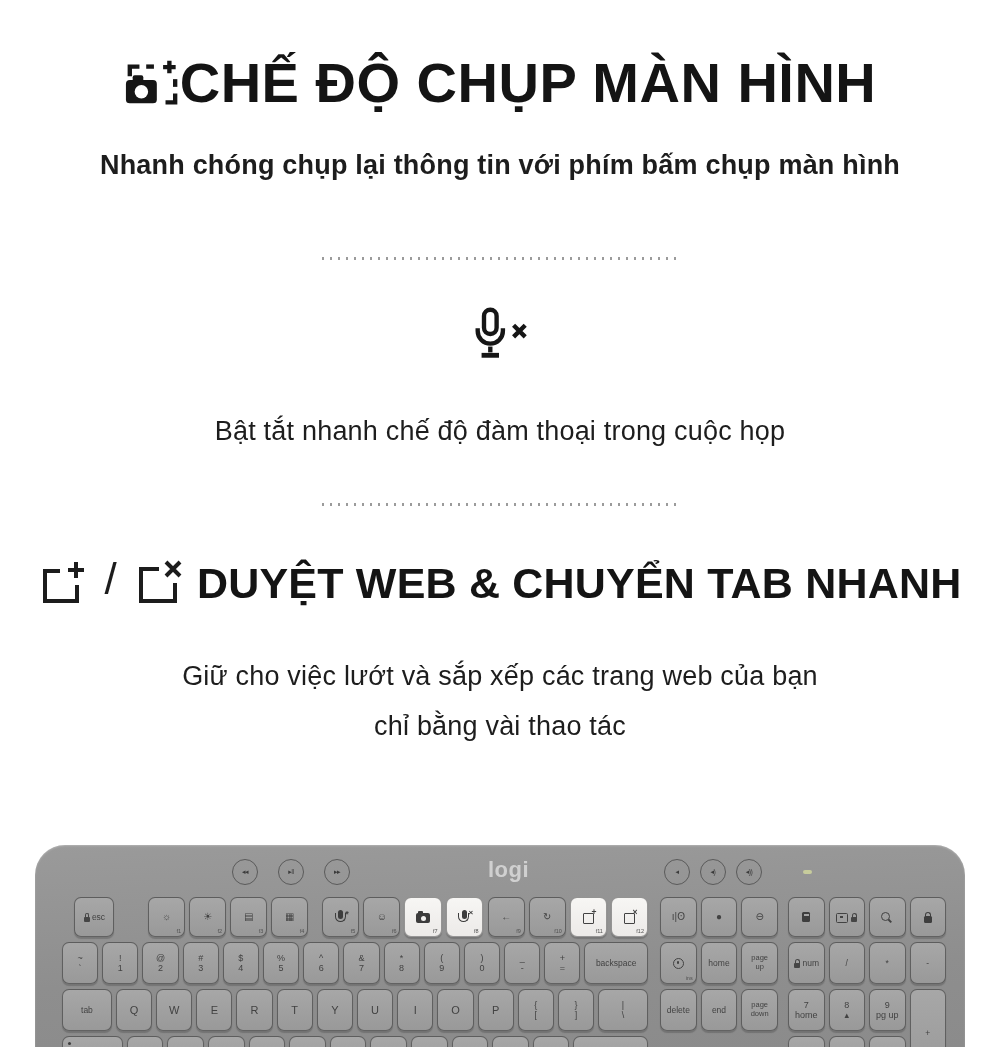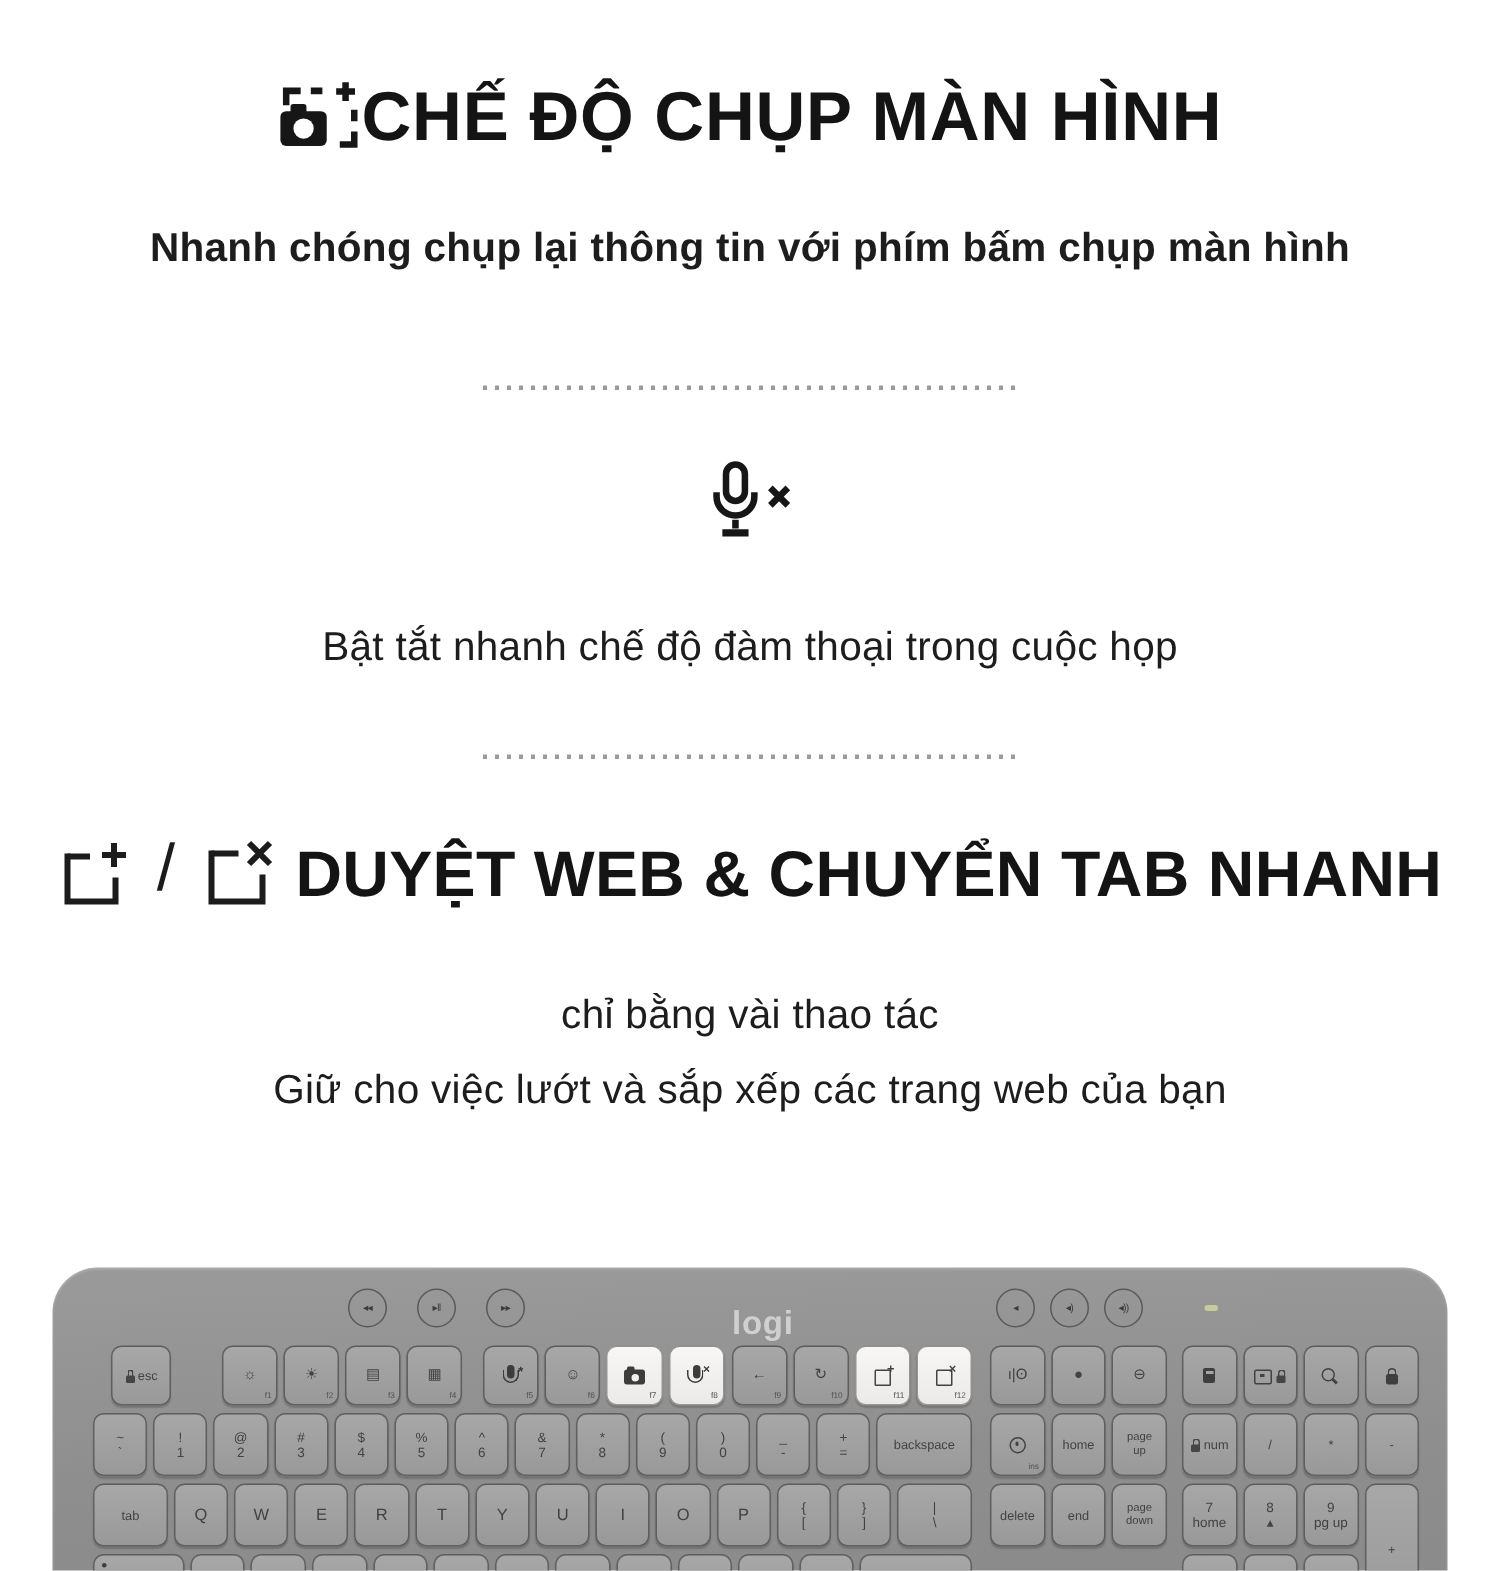--- a/index.html
+++ b/index.html
@@ -3,21 +3,21 @@
 <meta charset="utf-8">
 <style>
   html,body{margin:0;padding:0;}
   body{
     width:1000px;height:1047px;position:relative;overflow:hidden;
     background:#ffffff;font-family:"Liberation Sans","DejaVu Sans",sans-serif;
   }
   
   .sec-title{
     position:absolute;left:0;right:0;display:flex;align-items:center;justify-content:center;
-    color:#141414;font-weight:700;font-size:46px;letter-spacing:.5px;white-space:nowrap;
+    color:#141414;font-weight:700;font-size:56px;letter-spacing:.5px;white-space:nowrap;
   }
   .sec-title .ttl{font-weight:700;}
   .sec-sub{
     position:absolute;left:0;right:0;text-align:center;color:#1d1d1d;
     font-size:27px;font-weight:400;line-height:50px;letter-spacing:.2px;white-space:nowrap;
   }
   .dotted-divider{
     position:absolute;left:322px;width:356px;height:3px;
     background:repeating-linear-gradient(90deg,#9b9b9b 0 2.5px,transparent 2.5px 8px);
   }
@@ -30,21 +30,21 @@
   .h3{top:558px;font-size:43px;letter-spacing:.2px;gap:14px;}
   .sub3{top:651px;}
   .hicon{display:inline-flex;align-items:center;}
   .h3 .slash{font-size:44px;font-weight:300;color:#1c1c1c;margin:0 4px;transform:translateY(-4px);}
   
   .kb{
     position:absolute;top:845px;left:35px;width:930px;height:380px;border-radius:30px;
     background:linear-gradient(178deg,#9a9a9a 0%,#8e8e8e 35%,#858585 100%);
     box-shadow:inset 0 1px 2px rgba(255,255,255,.25);
   }
-  .kb-logo{position:absolute;left:453px;top:24px;font-size:22px;font-weight:600;color:#d0d0d0;letter-spacing:.5px;}
+  .kb-logo{position:absolute;left:453px;top:12px;font-size:22px;font-weight:600;color:#d0d0d0;letter-spacing:.5px;}
   .media-group{position:absolute;top:14px;display:flex;}
   .media-group.left{left:197px;gap:20px;}
   .media-group.right{left:629px;gap:10px;}
   .mbtn{
     width:26px;height:26px;border-radius:50%;border:1.5px solid #5a5a5a;box-sizing:border-box;
     display:flex;align-items:center;justify-content:center;color:#3b3b3b;
     font-size:7px;letter-spacing:-.5px;white-space:nowrap;
   }
   .kb-led{position:absolute;left:768px;top:25px;width:9px;height:4px;border-radius:2px;background:#c7cc9c;}
   .fn-main{position:absolute;left:27px;top:52px;width:586px;height:40px;display:flex;}
@@ -149,22 +149,22 @@
   <span class="hicon">
     <svg width="48" height="50" viewBox="0 0 48 50" fill="none">
       <path d="M6 11 H24" stroke="#1c1c1c" stroke-width="4"></path>
       <path d="M6 9 V43 H40 V25" stroke="#1c1c1c" stroke-width="4"></path>
       <path d="M31 4 l14 14 M45 4 l-14 14" stroke="#1c1c1c" stroke-width="4"></path>
     </svg>
   </span>
   <span class="ttl">DUYỆT WEB &amp; CHUYỂN TAB NHANH</span>
 </div>
 <div class="sec-sub sub3">
+  <div>Giữ cho việc lướt và sắp xếp các trang web của bạn</div>
   <div>chỉ bằng vài thao tác</div>
-  <div>Giữ cho việc lướt và sắp xếp các trang web của bạn</div>
 </div>
 
 <div class="kb">
   <div class="media-group left" id="mediaL">
       <div class="mbtn">
         <span>◂◂</span>
       </div>
       <div class="mbtn">
         <span>▸‖</span>
       </div>

